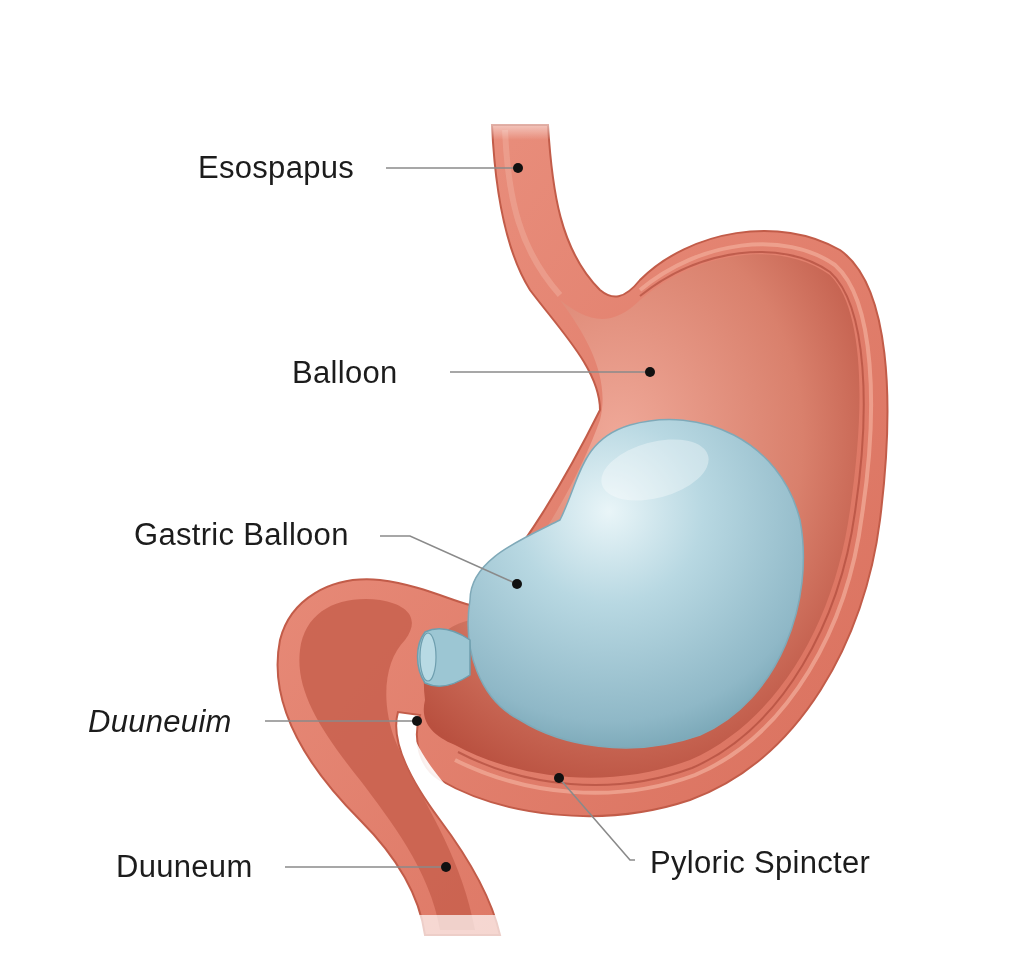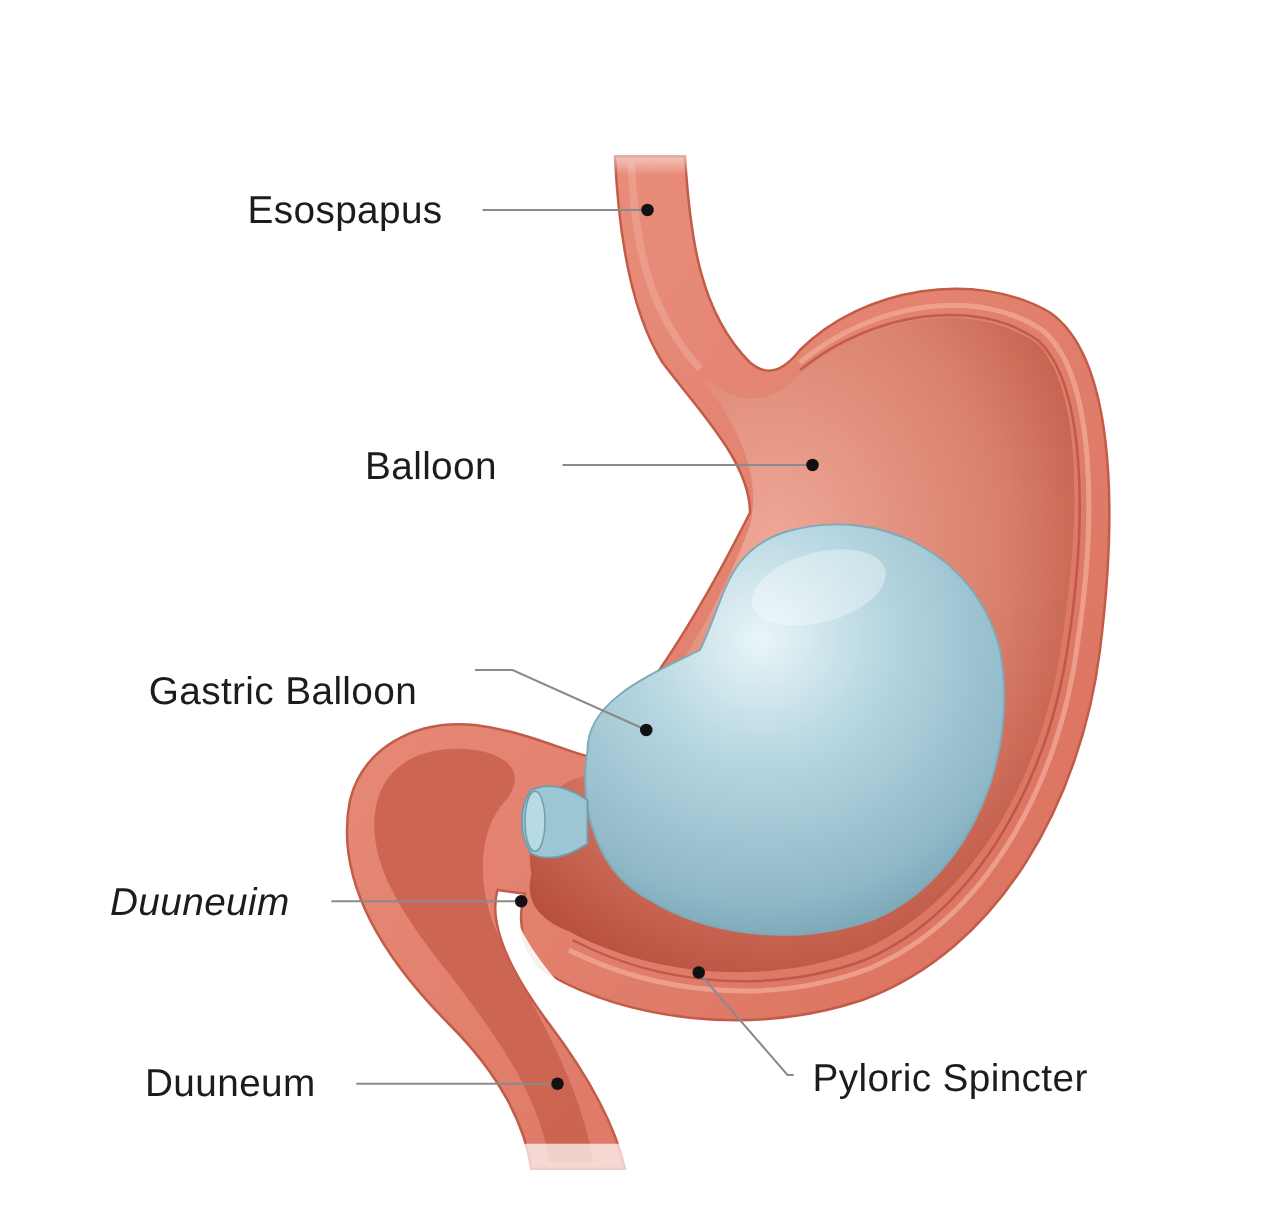--- a/index.html
+++ b/index.html
@@ -125,16 +125,16 @@
     <circle cx="650" cy="372" r="5"></circle>
     <circle cx="517" cy="584" r="5"></circle>
     <circle cx="417" cy="721" r="5"></circle>
     <circle cx="446" cy="867" r="5"></circle>
     <circle cx="559" cy="778" r="5"></circle>
   </g>
 </svg>
 
 <div class="label" style="left:198px; top:152px;">Esospapus</div>
 <div class="label" style="left:292px; top:357px;">Balloon</div>
-<div class="label" style="left:119px; top:519px;margin-top:18px;">Gastric Balloon</div>
+<div class="label" style="left:134px; top:519px;">Gastric Balloon</div>
 <div class="label" style="left:88px; top:706px;font-style:italic;">Duuneuim</div>
 <div class="label" style="left:116px; top:851px;">Duuneum</div>
 <div class="label" style="left:650px; top:847px;text-align:center;">Pyloric Spincter</div>
 
 </body></html>

